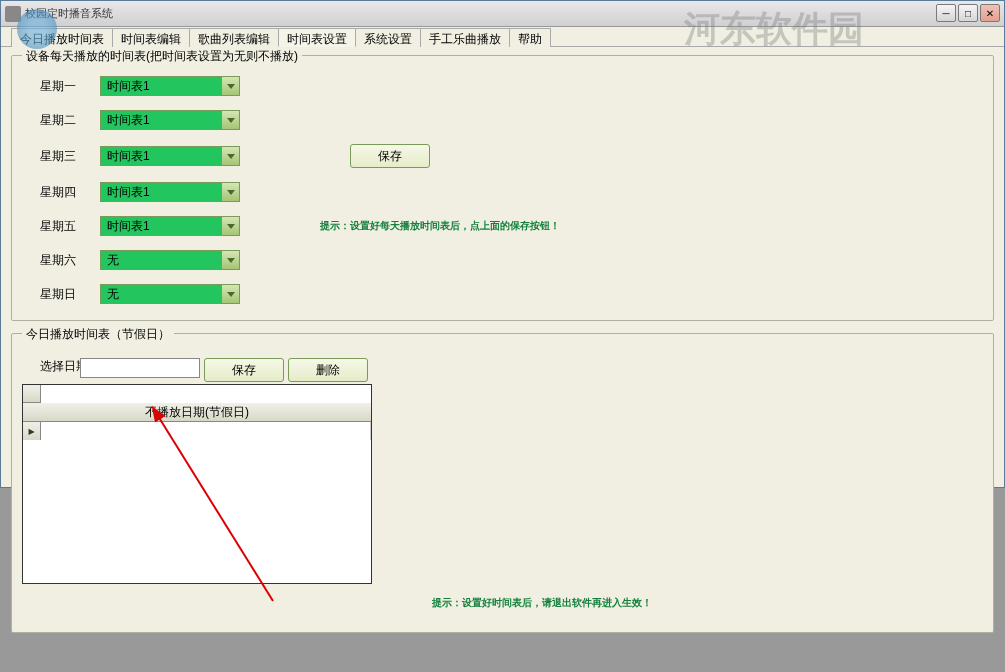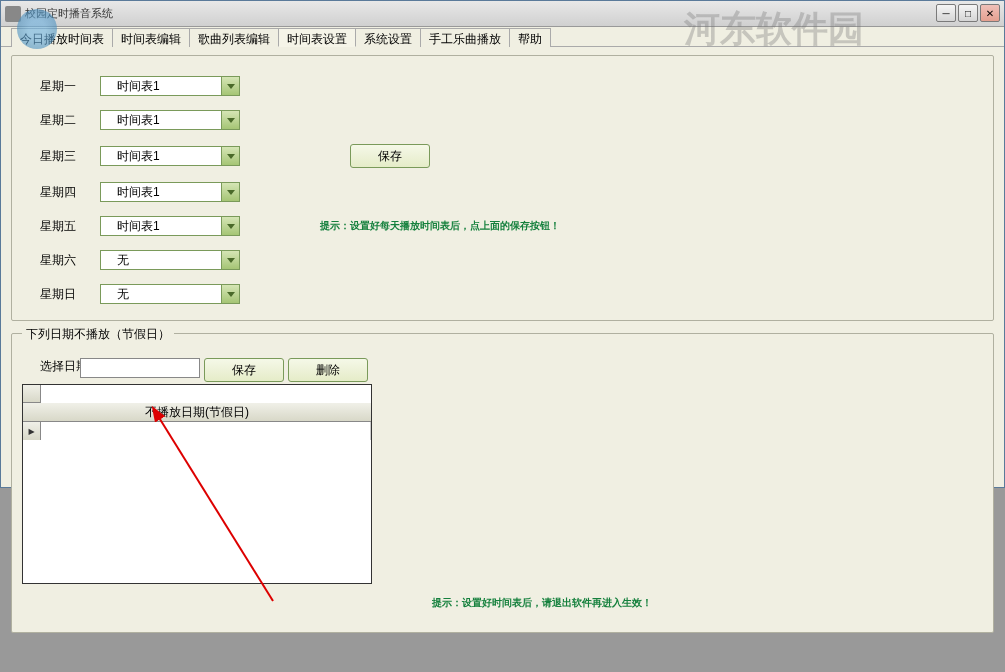--- a/index.html
+++ b/index.html
@@ -18,21 +18,21 @@
 .tab { padding: 2px 8px; border: 1px solid #aaa; border-bottom: none; background: #f0efe2; font-size: 12px; cursor: pointer; position: relative; top: 1px; margin-right: -1px; }
 .tab.active { background: #f5f4e8; border-bottom: 1px solid #f5f4e8; z-index: 2; }
 
 .content { padding: 8px 10px; }
 
 .groupbox { border: 1px solid #b0b0a0; border-radius: 2px; padding: 20px 28px; margin-bottom: 12px; position: relative; background: #f0efe2; }
 .groupbox-title { position: absolute; top: -8px; left: 10px; background: #f0efe2; padding: 0 4px; font-size: 12px; }
 
 .row { display: flex; align-items: center; margin-bottom: 14px; }
 .day-label { width: 60px; font-size: 12px; }
-.combo { position: relative; width: 140px; height: 20px; border: 1px solid #7a9a5a; background: #ffffff; display: flex; align-items: center; padding-left: 16px; font-size: 12px; }
+.combo { position: relative; width: 140px; height: 20px; border: 1px solid #7a9a5a; background: #22c55e; display: flex; align-items: center; padding-left: 6px; font-size: 12px; }
 .combo-arrow { position: absolute; right: 0; top: 0; width: 18px; height: 18px; background: linear-gradient(to bottom, #d5e5b5, #a5c575); border-left: 1px solid #7a9a5a; display: flex; align-items: center; justify-content: center; }
 .combo-arrow::after { content: ''; border-left: 4px solid transparent; border-right: 4px solid transparent; border-top: 5px solid #4a6a2a; }
 
 .btn { width: 80px; height: 24px; border: 1px solid #7a9a5a; background: linear-gradient(to bottom, #f5f8e8, #e5ecc8); border-radius: 3px; font-size: 12px; cursor: pointer; }
 
 .hint { color: #15803d; font-size: 10px; font-weight: bold; }
 
 .date-row { display: flex; align-items: flex-start; gap: 4px; margin-bottom: 2px; margin-top: 4px; }
 .date-label { font-size: 12px; }
 .date-input { width: 120px; height: 20px; border: 1px solid #888; background: #fff; padding-left: 4px; font-size: 12px; }
@@ -72,20 +72,21 @@
     <div class="tab">歌曲列表编辑</div>
     <div class="tab active">时间表设置</div>
     <div class="tab">系统设置</div>
     <div class="tab">手工乐曲播放</div>
     <div class="tab">帮助</div>
   </div>
 
   <div class="content">
 
     <div class="groupbox" style="padding-bottom:10px;">
+      <div class="groupbox-title">设备每天播放的时间表(把时间表设置为无则不播放)</div>
 
       <div class="row">
         <div class="day-label">星期一</div>
         <div class="combo">
             <span>时间表1</span>
             <div class="combo-arrow"></div>
           </div>
       </div>
       <div class="row">
         <div class="day-label">星期二</div>
@@ -127,21 +128,21 @@
       <div class="row" style="margin-bottom:6px;">
         <div class="day-label">星期日</div>
         <div class="combo">
             <span>无</span>
             <div class="combo-arrow"></div>
           </div>
       </div>
     </div>
 
     <div class="groupbox" style="height:300px;">
-      <div class="groupbox-title">下列日期不播放（节假日）</div>
+      <div class="groupbox-title">今日播放时间表（节假日）</div>
 
       <div class="date-row">
         <div class="date-label">选择日期</div>
         <input class="date-input" style="margin-left: -12px;" value="">
         <button class="btn">保存</button>
         <button class="btn">删除</button>
       </div>
 
       <div class="grid-container" style="margin-left:-18px;">
         <div class="grid-header">

